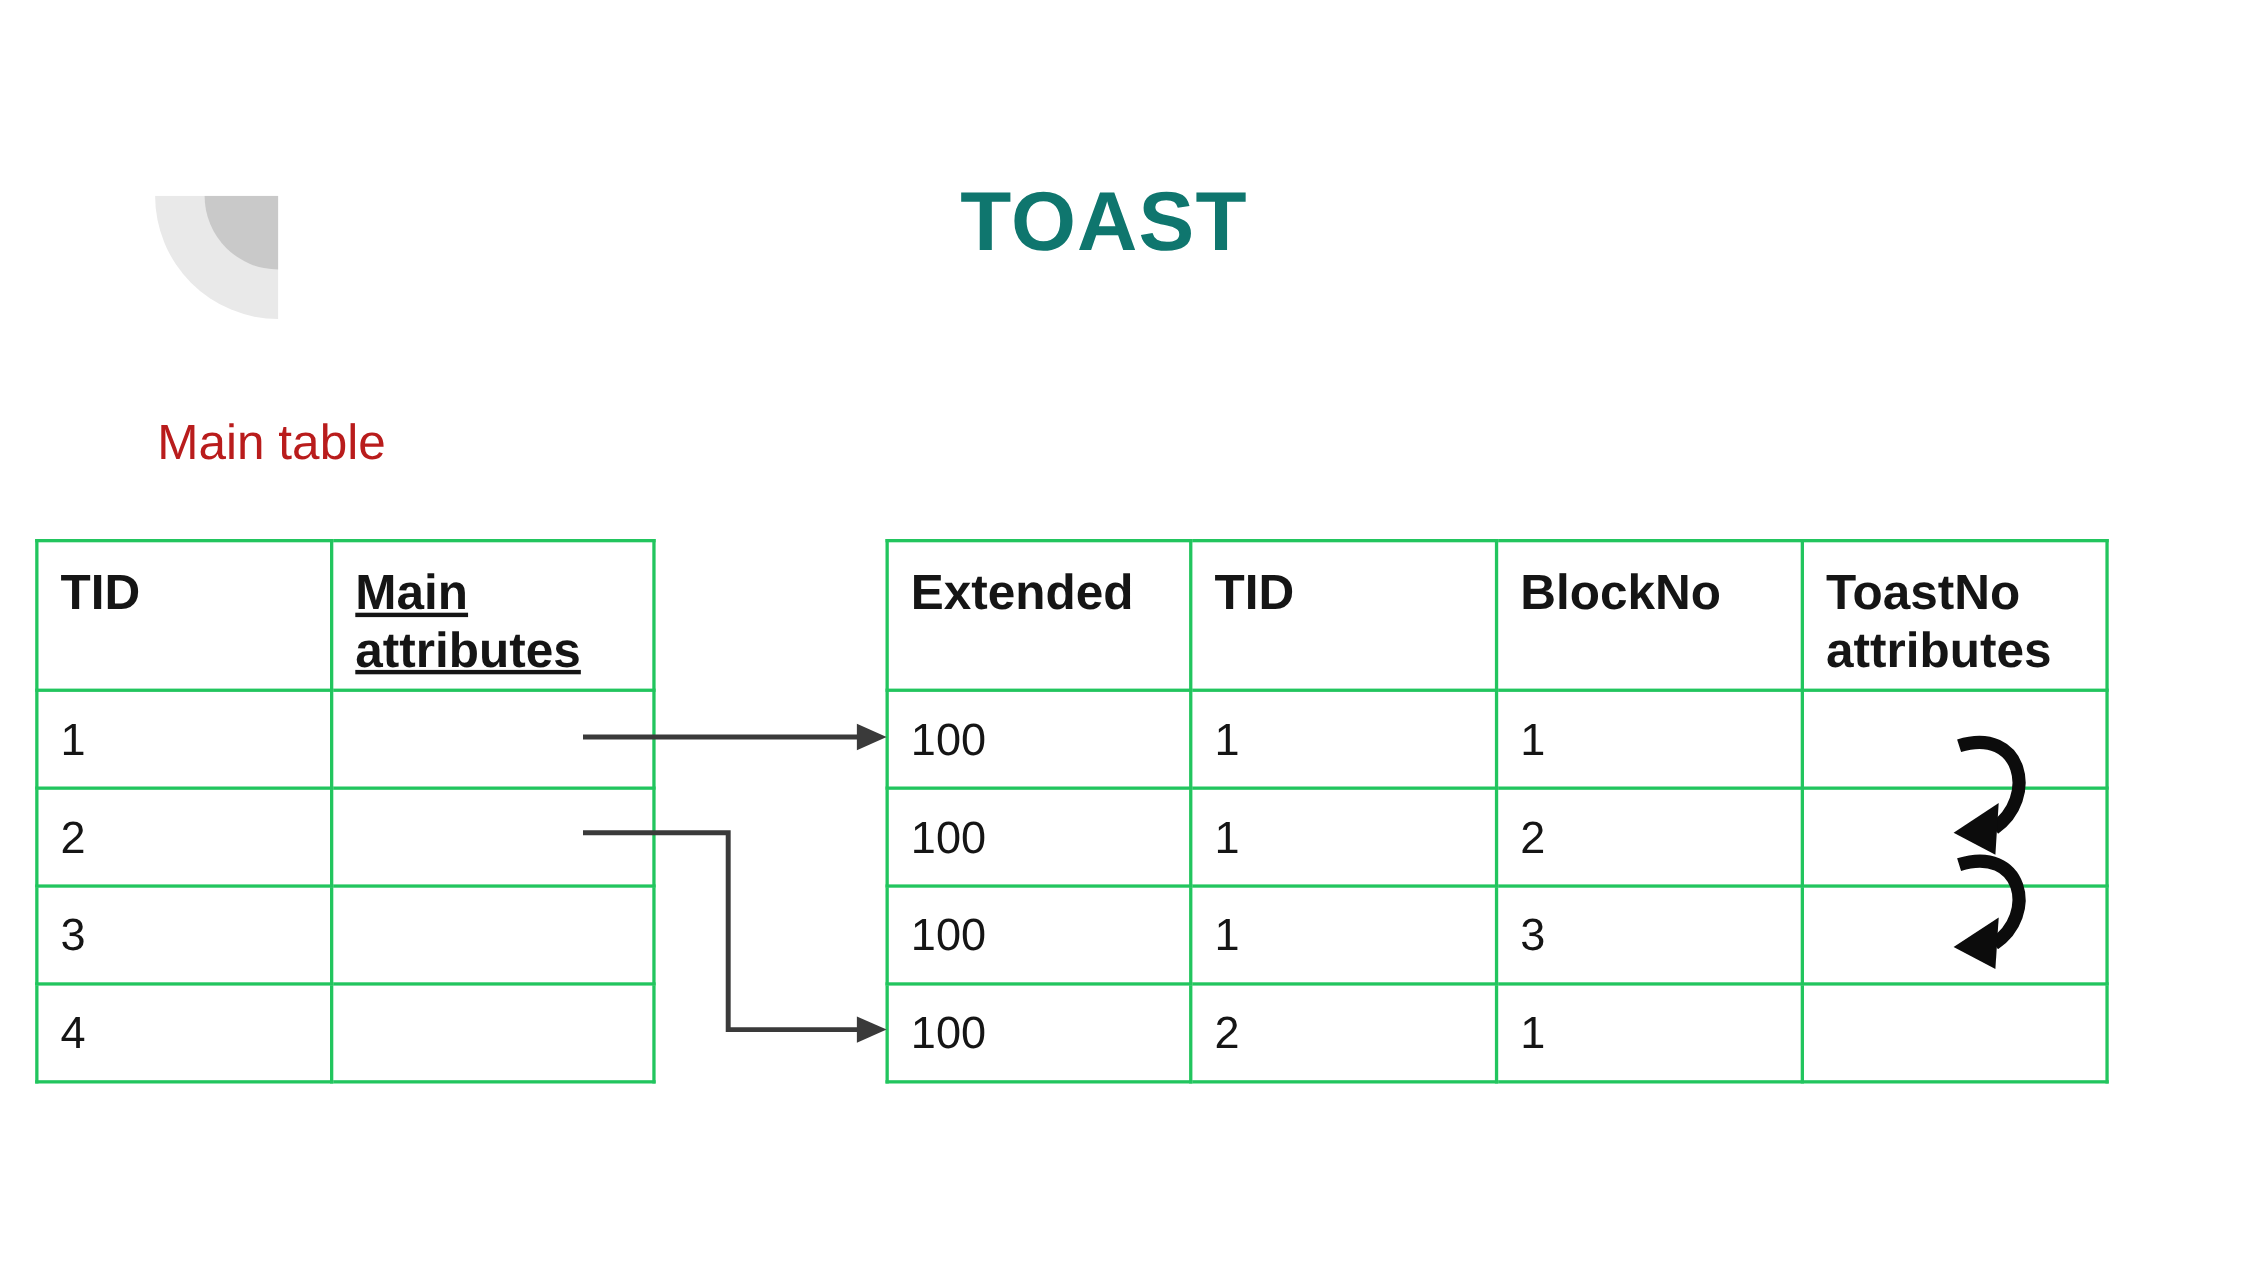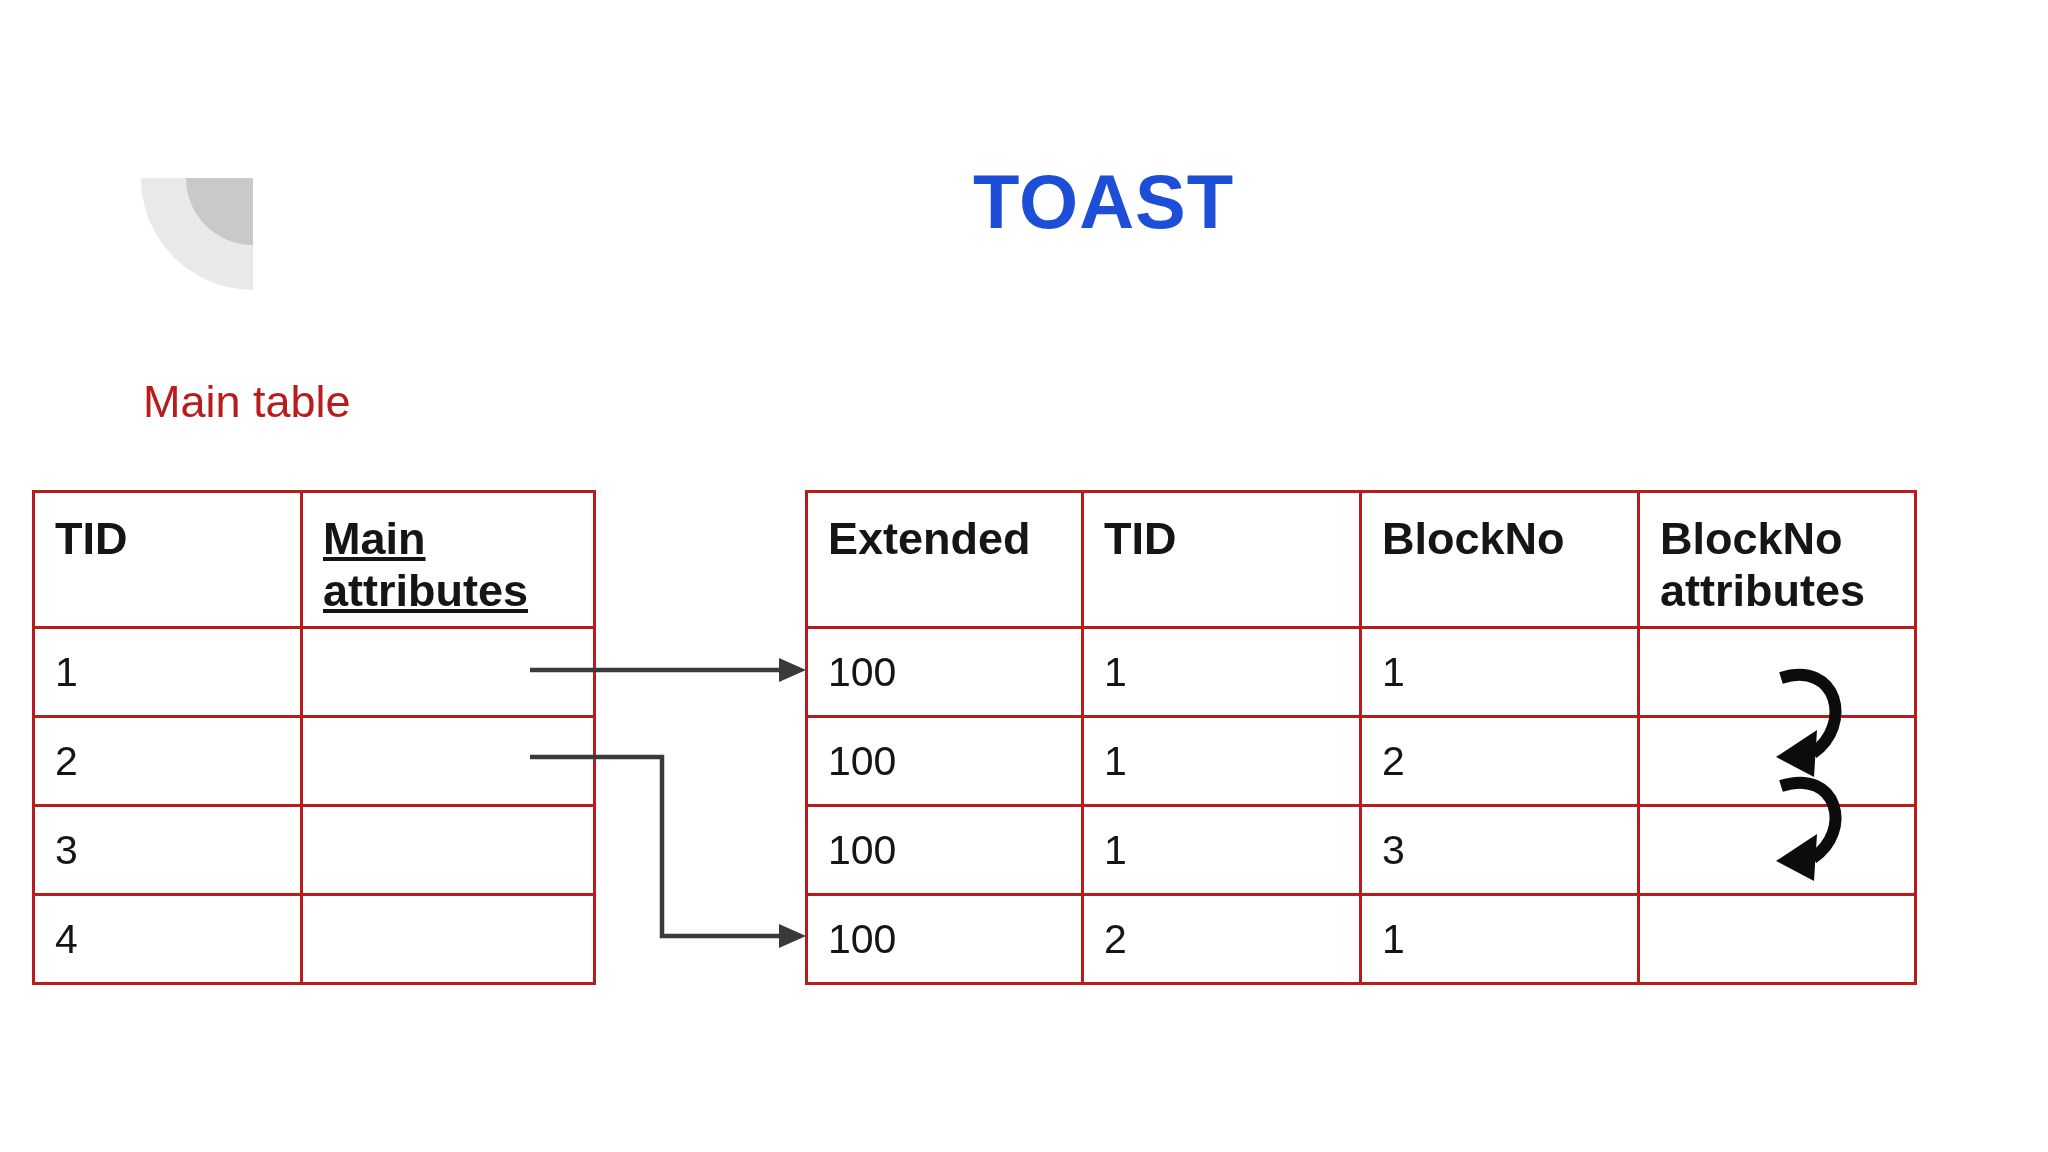--- a/index.html
+++ b/index.html
@@ -5,40 +5,40 @@
   html,body{margin:0;padding:0;background:#ffffff;}
   .slide{
     position:relative;
     width:2048px;height:1152px;
     background:#ffffff;
     overflow:hidden;
     font-family:"Liberation Sans",sans-serif;
   }
   .decor{position:absolute;left:140px;top:178px;}
   .title{
-    position:absolute;left:973px;top:164px;margin:0;
-    font-size:76px;font-weight:bold;color:#1d4ed8;
+    position:absolute;left:873px;top:164px;margin:0;
+    font-size:76px;font-weight:bold;color:#0f766e;
     line-height:1;letter-spacing:1px;white-space:nowrap;
   }
   .tbl-label{
     position:absolute;top:379px;margin:0;
     font-size:45px;font-weight:normal;color:#b91c1c;
     line-height:1;white-space:nowrap;
   }
   .tbl-label.main{left:143px;}
   .tbl-label.toast{left:1228px;}
   table{
     position:absolute;top:490px;
     border-collapse:collapse;table-layout:fixed;
     background:#ffffff;
   }
   #main-table{left:32px;}
   #toast-table{left:805px;}
   th,td{
-    border:3px solid #b91c1c;
+    border:3px solid #22c55e;
     text-align:left;color:#151515;
     overflow:hidden;
   }
   th{
     font-size:45px;font-weight:bold;line-height:1.15;
     vertical-align:top;padding:20px 10px 0 20px;
   }
   td{
     font-size:41px;font-weight:normal;
     vertical-align:middle;padding:0 8px 0 20px;
@@ -100,21 +100,21 @@
         </tr>
       </tbody>
   </table>
 
   <table id="toast-table">
     <thead>
       <tr>
           <th>Extended</th>
           <th>TID</th>
           <th>BlockNo</th>
-          <th>BlockNo attributes</th>
+          <th>ToastNo attributes</th>
         </tr>
     </thead>
     <tbody>
         <tr>
           <td>100</td>
           <td>1</td>
           <td>1</td>
           <td></td>
         </tr>
         <tr>

